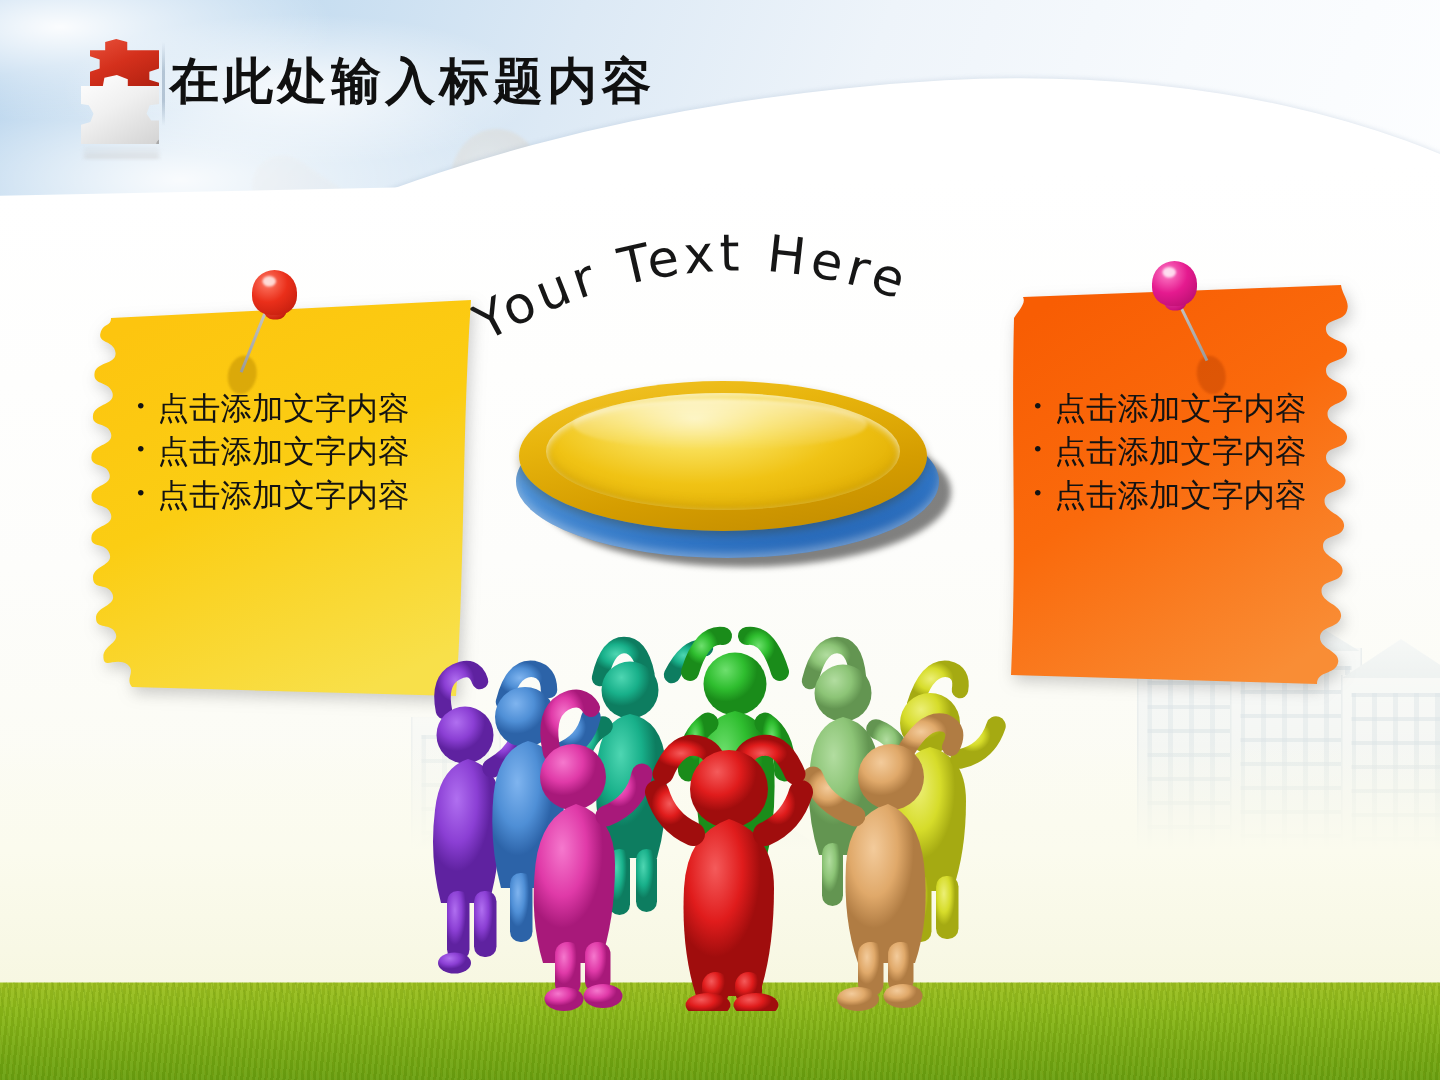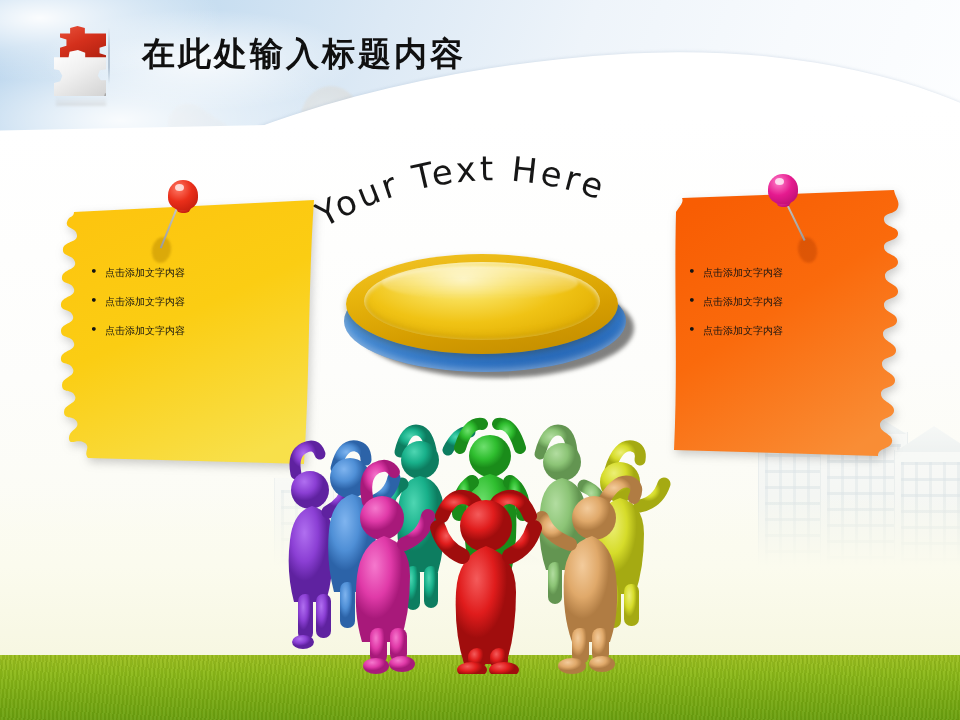--- a/index.html
+++ b/index.html
@@ -141,21 +141,21 @@
   }
   .pz-knob1 { position:absolute; left: 18px; top: 48px; width: 9px; height: 11px; border-radius:50%; background:#8c8c8c; }
   .pz-knob2 { position:absolute; left: 50px; top: 42px; width: 11px; height: 9px; border-radius:50%; background:#a8a8a8; }
   .pz-reflect {
     position:absolute; left: 8px; top: 68px; width: 50px; height: 14px;
     background: linear-gradient(180deg, rgba(200,200,200,.45), rgba(255,255,255,0));
     filter: blur(1.5px); transform: scaleY(-.7);
   }
 
   .slide-title {
-    position: absolute; left: 142px; top: 32px;
+    position: absolute; left: 113px; top: 32px;
     font-size: 33px; font-weight: 700; color: #101010;
     letter-spacing: 3px;
     font-family: "Liberation Sans", "DejaVu Sans", sans-serif;
     white-space: nowrap;
   }
 
   
   .wordart { position: absolute; left: 318px; top: 152px; width: 330px; height: 96px; }
   .wordart svg { width: 100%; height: 100%; overflow: visible; }
   .wordart text {
@@ -204,21 +204,21 @@
 
   
   .note { position: absolute; }
   .note-body {
     position: absolute; inset: 0;
     filter: drop-shadow(2px 4px 5px rgba(90,90,90,.30));
   }
   .note-bullets {
     position: absolute;
     font-family: "DejaVu Serif", "Liberation Serif", serif;
-    font-size: 10px; color: #131313; line-height: 29px;
+    font-size: 21px; color: #131313; line-height: 29px;
     list-style: none;
   }
   .note-bullets li { position: relative; padding-left: 15px; white-space: nowrap; }
   .note-bullets li:before {
     content: "\2022"; position: absolute; left: 0; top: -1px;
     font-size: 13px; color: #131313;
   }
 
   .note-left  { left: 52px;  top: 196px; width: 268px; height: 276px; }
   .note-left .note-bullets { left: 38px; top: 62px; }

